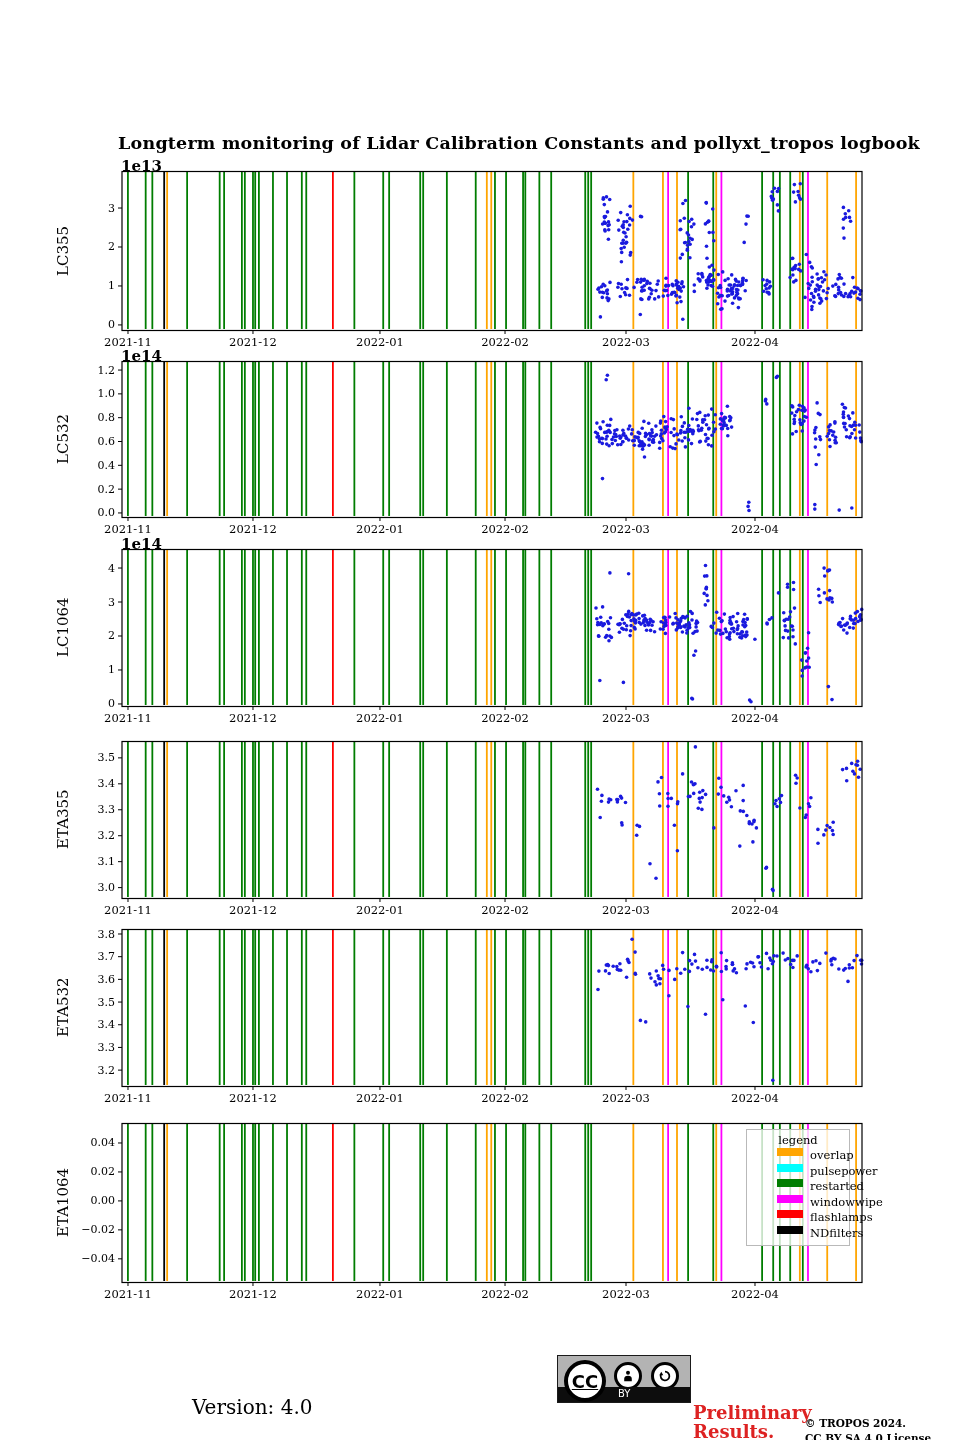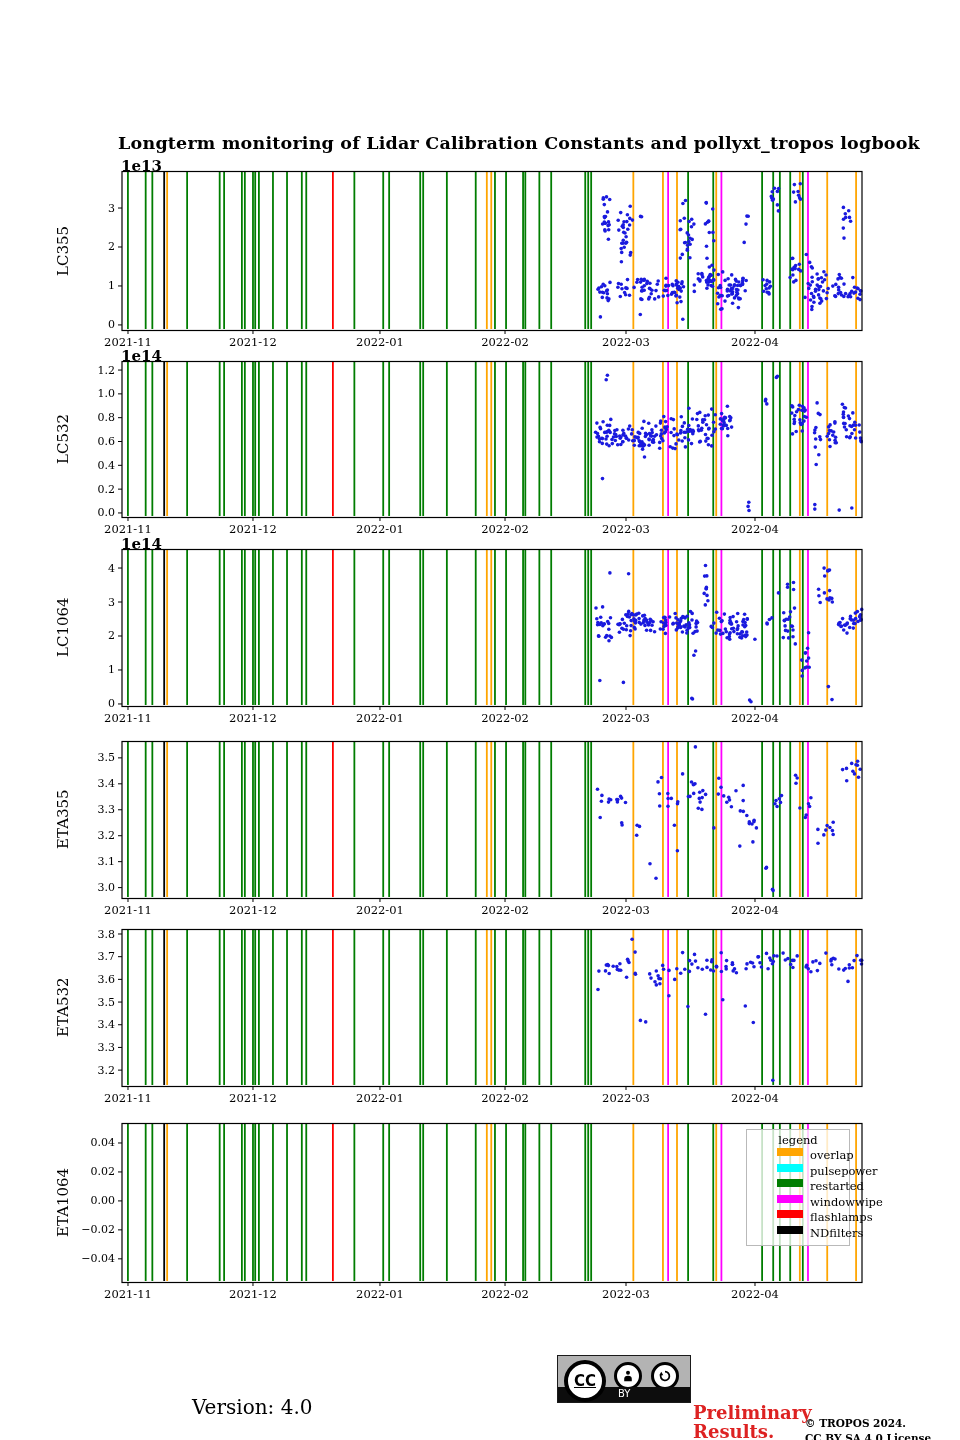--- a/index.html
+++ b/index.html
@@ -24,21 +24,21 @@
   .xlabel{position:absolute;left:122px;top:1301px;width:740px;text-align:center;font-size:15px;}
   .version{position:absolute;left:192px;top:1395px;font-size:20px;}
   .cc-badge{position:absolute;left:557px;top:1355px;width:134px;height:48px;
             background:#b3b3b3;border:1px solid #1a1a1a;box-sizing:border-box;}
   .cc-strip{position:absolute;left:0;bottom:0;width:100%;height:15px;background:#0d0d0d;}
   .cc-strip span{position:absolute;color:#fff;font-size:10px;font-weight:normal;
                  font-family:"DejaVu Sans","Liberation Sans",sans-serif;top:1px;}
   .cc-strip .by{left:60px;} .cc-strip .sa{left:97px;padding-left:46px;}
   .cc-circle{position:absolute;left:6px;top:4px;width:34px;height:34px;background:#fff;
              border:4px solid #000;border-radius:50%;display:flex;align-items:center;
-             justify-content:center;font-weight:bold;font-size:15px;z-index:2;
+             justify-content:center;font-weight:bold;font-size:18px;z-index:2;
              font-family:"DejaVu Sans","Liberation Sans",sans-serif;text-decoration:underline;}
   .icon-circle{position:absolute;top:6px;width:22px;height:22px;background:#fff;
                border:3px solid #000;border-radius:50%;display:flex;align-items:center;justify-content:center;}
   .icon-by{left:56px;} .icon-sa{left:93px;}
   .prelim{position:absolute;left:693px;top:1404px;font-size:18px;font-weight:bold;line-height:1.05;}
   .license{position:absolute;left:805px;top:1416px;font-size:10.5px;font-weight:bold;line-height:1.45;}
 </style>
 </head>
 <body>
 

